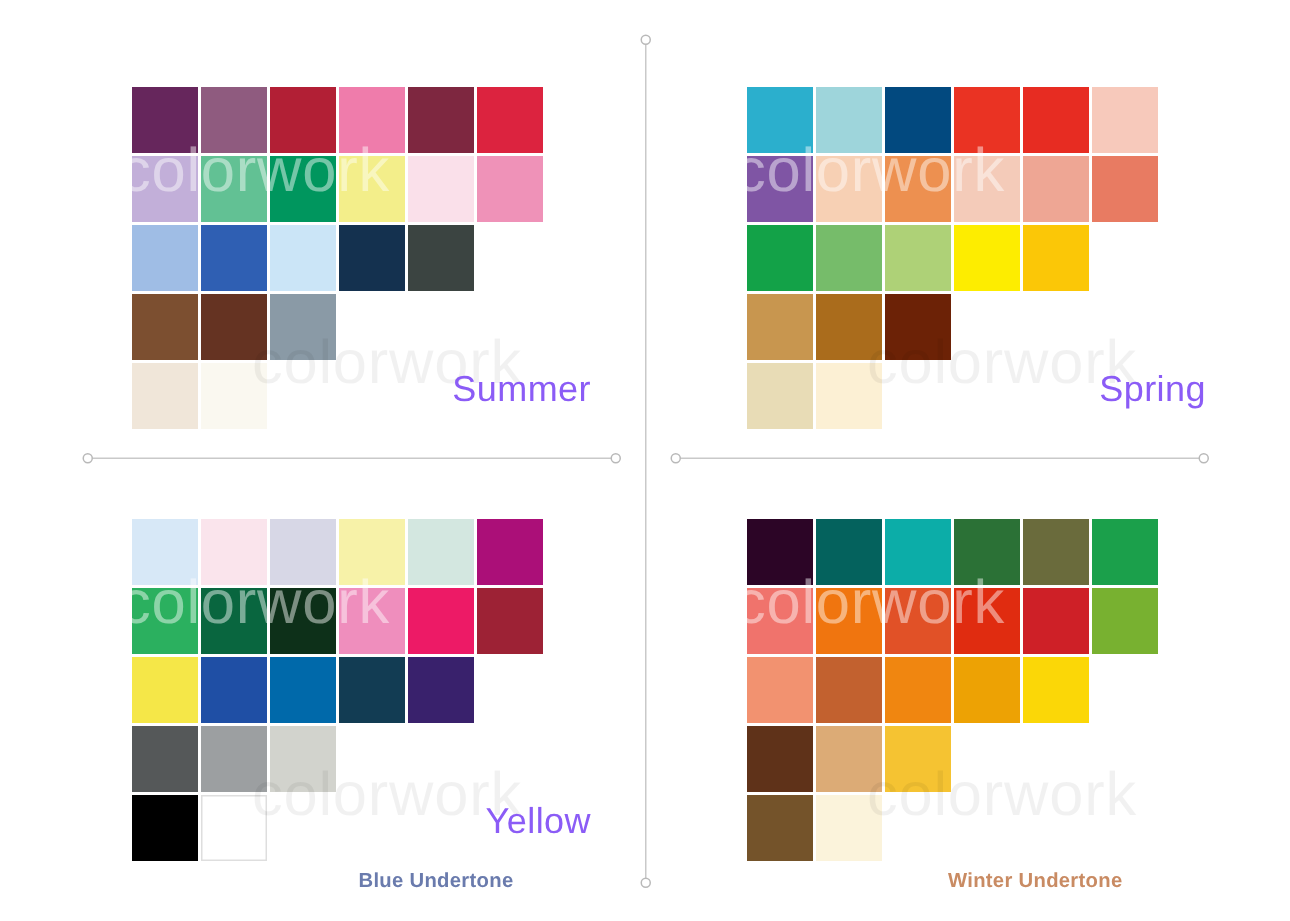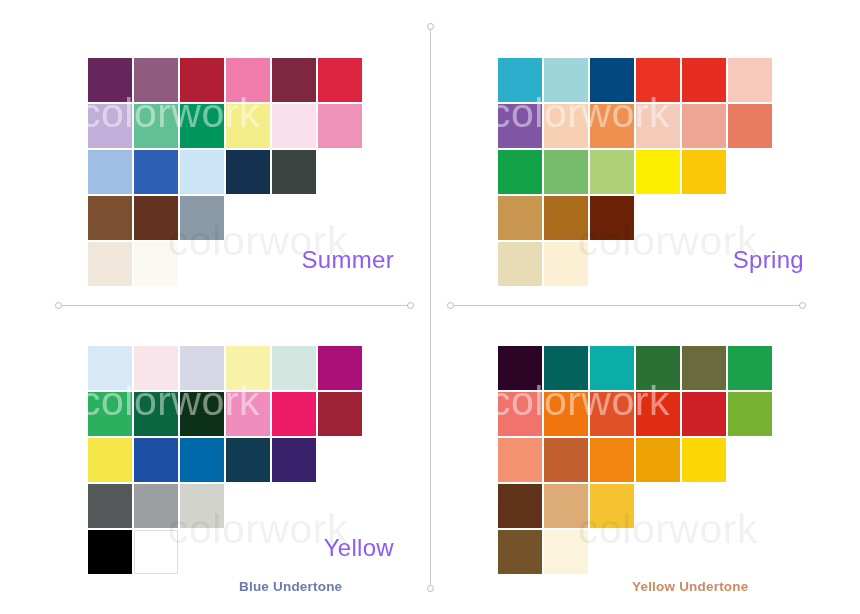--- a/index.html
+++ b/index.html
@@ -279,13 +279,13 @@
       <div class="swatch empty"></div>
       <div class="swatch empty"></div>
       <div class="swatch empty"></div>
       <div class="swatch empty"></div>
     </div>
   <div class="watermark upper">colorwork</div>
   <div class="watermark lower">colorwork</div>
 </div>
 
 <div class="undertone" id="undertone-blue" style="color: rgb(106, 123, 173);">Blue Undertone</div>
-<div class="undertone" id="undertone-yellow" style="color: rgb(201, 139, 99);">Yellow Undertone</div>
+<div class="undertone" id="undertone-yellow" style="color: rgb(201, 139, 99);">Winter Undertone</div>
 
 </body></html>

